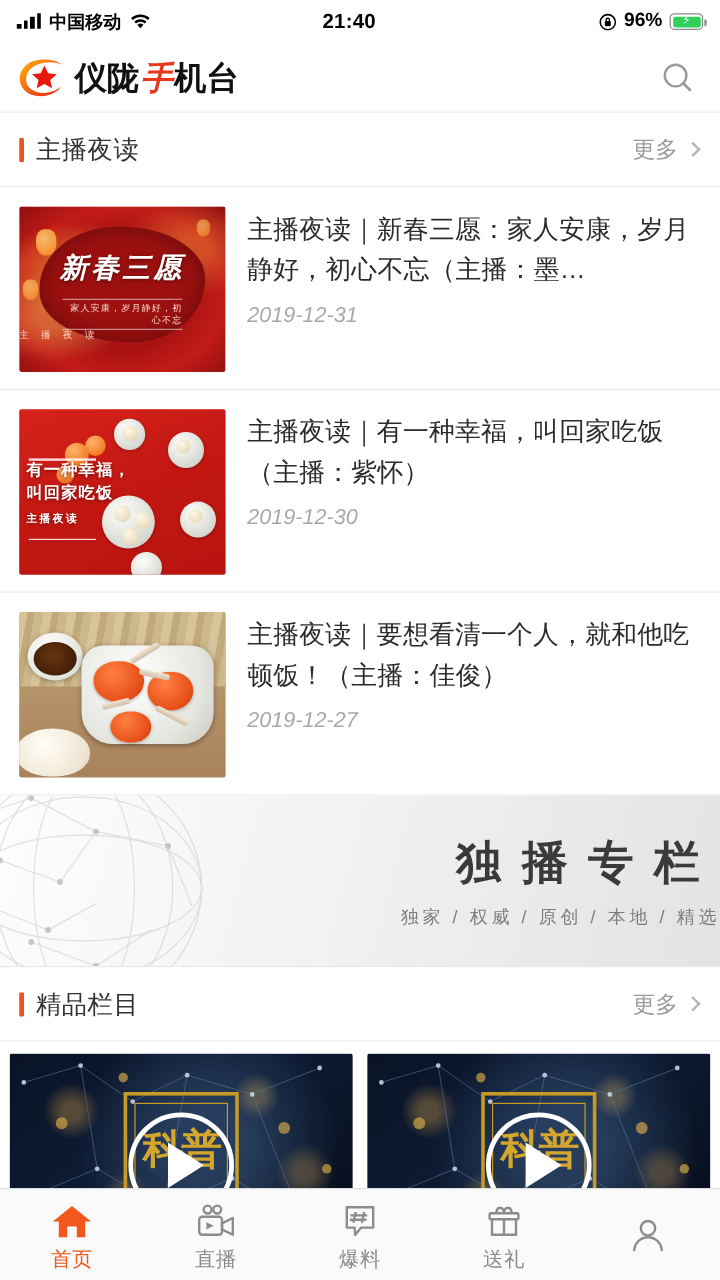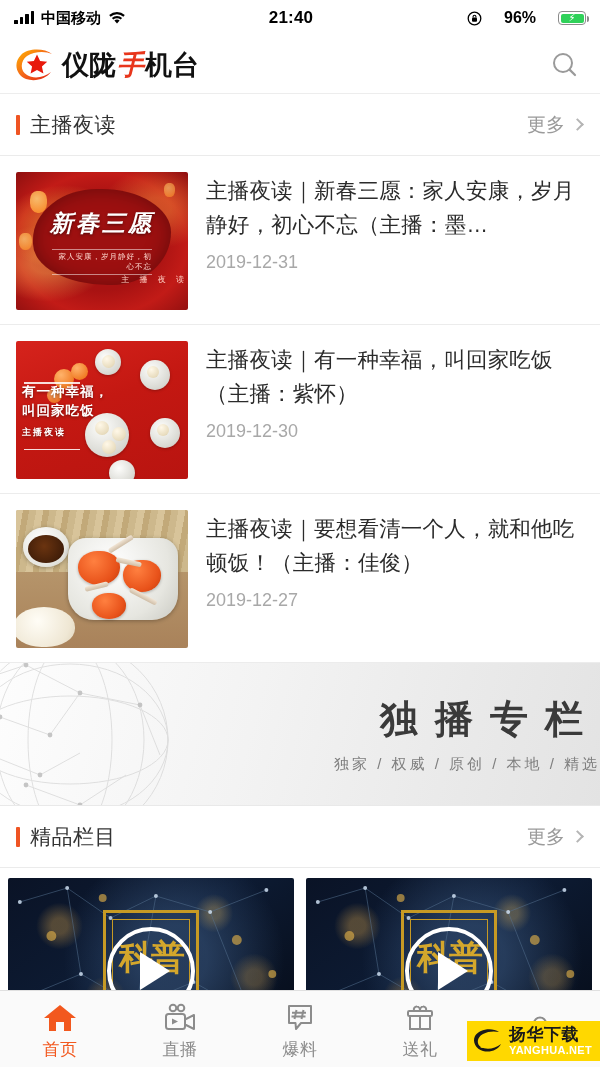--- a/index.html
+++ b/index.html
@@ -14,21 +14,21 @@
   .status-bar {
     height: 36px; width: 100%;
     display: flex; align-items: center;
     padding: 0 14px;
     background: #ffffff;
     color: #000;
     font-size: 16px; font-weight: bold;
   }
   .sb-left { display: flex; align-items: center; gap: 7px; flex: 1; }
   .sb-center { flex: 0 0 auto; font-size: 17px; letter-spacing: .2px; }
-  .sb-right { display: flex; align-items: center; justify-content: flex-end; gap: 22px; flex: 1; margin-left: 18px; }
+  .sb-right { display: flex; align-items: center; justify-content: flex-end; gap: 6px; flex: 1; margin-left: 18px; }
   .signal-bars { display: flex; align-items: flex-end; gap: 2px; height: 12px; }
   .signal-bars i { display: block; width: 3.5px; background: #000; border-radius: .5px; }
   .signal-bars i:nth-child(1){height:4px}
   .signal-bars i:nth-child(2){height:7px}
   .signal-bars i:nth-child(3){height:10px}
   .signal-bars i:nth-child(4){height:13px}
   .carrier { font-size: 15px; font-weight: bold; }
   .wifi-icon { width: 18px; height: 14px; position: relative; }
   .wifi-icon svg { display:block; }
   .lock-icon svg { display:block; }
@@ -90,21 +90,21 @@
     width: 172px; height: 138px; flex: 0 0 172px;
     border-radius: 2px; overflow: hidden; position: relative;
     background: #c41e1e;
   }
   .news-body { flex: 1; min-width: 0; padding-top: 2px; }
   .news-title {
     font-size: 21.5px; line-height: 34px; color: #2b2b2b;
     display: -webkit-box; -webkit-line-clamp: 2; -webkit-box-orient: vertical;
     overflow: hidden; letter-spacing: .2px;
   }
-  .news-date { font-size: 18px; color: #a8a8a8; margin-top: 10px; }
+  .news-date { font-size: 18px; color: #a8a8a8; margin-top: 10px; font-style: italic; }
 
   
   .t1 { background:
       radial-gradient(ellipse at 28% 40%, rgba(255,170,60,.55) 0 10%, rgba(255,140,40,0) 36%),
       radial-gradient(ellipse at 18% 66%, rgba(255,190,90,.45) 0 8%, rgba(255,150,50,0) 30%),
       radial-gradient(ellipse at 82% 26%, rgba(255,180,70,.35) 0 7%, rgba(255,150,50,0) 28%),
       radial-gradient(ellipse at 50% 52%, #a81212 0 46%, #c21b17 70%, #8e0f0f 100%);
   }
   .t1 .blob {
     position:absolute; left:10%; top:12%; width:80%; height:70%;
@@ -117,21 +117,21 @@
     font-style: italic; text-shadow: 0 1px 3px rgba(0,0,0,.5);
     font-family: "Liberation Serif", serif;
   }
   .t1 .sub {
     position:absolute; left:0; right:0; top:56%; text-align:right;
     color:#ffd9d0; font-size:7.5px; letter-spacing:1px;
     border-top:1px solid rgba(255,255,255,.5); border-bottom:1px solid rgba(255,255,255,.5);
     margin:0 36px; padding:2px 0;
   }
   .t1 .tag {
-    position:absolute; left:0; right:0; top:74%; text-align:right;
+    position:absolute; left:0; right:0; top:74%; text-align:left;
     color:#ffcfc3; font-size:8px; letter-spacing:4px;
   }
   .t1 .lantern {
     position:absolute; border-radius:40% 40% 45% 45%;
     background: radial-gradient(circle at 40% 35%, #ffd37a, #ff8a1f);
     opacity:.85;
   }
 
   
   .t2 { background: linear-gradient(160deg,#d6231c 0%, #c41812 45%, #b81410 100%); }
@@ -593,28 +593,14 @@
   <div class="tab">
     <span class="ti">
       <svg width="30" height="30" viewBox="0 0 30 30" fill="none" stroke="#8c8c8c" stroke-width="2">
         <circle cx="15" cy="8.5" r="6"></circle>
           <path d="M3.5 27.5a11.5 11.5 0 0 1 23 0"></path>
       </svg>
     </span>
     <span class="tl"></span>
   </div>
 
-  <div class="watermark">
-    <span class="wm-logo">
-      <svg width="33" height="30" viewBox="0 0 33 30">
-        <path d="M28 6C21 1 8 3 4 10c-3 6 1 13 8 15 7 2 15-1 18-7-6 5-15 6-20 3C5 18 6 11 12 8c5-3 12-3 16-2Z" fill="#1a1a1a"></path>
-        <path d="M9 11c5-3 12-3 17-1-5 0-11 1-15 3Z" fill="#ffd800"></path>
-        <path d="M7 16c5-3 13-3 18-1-6-.4-12 .4-16 2Z" fill="#ffd800"></path>
-        <path d="M9 21c5-3 12-3 16-1-5-.2-11 .4-14 2Z" fill="#ffd800"></path>
-      </svg>
-    </span>
-    <span class="wm-txt">
-      <span class="wm-cn">扬华下载</span>
-      <span class="wm-en" style="display:block">YANGHUA.NET</span>
-    </span>
-  </div>
 
 </div>
 
 </body></html>

